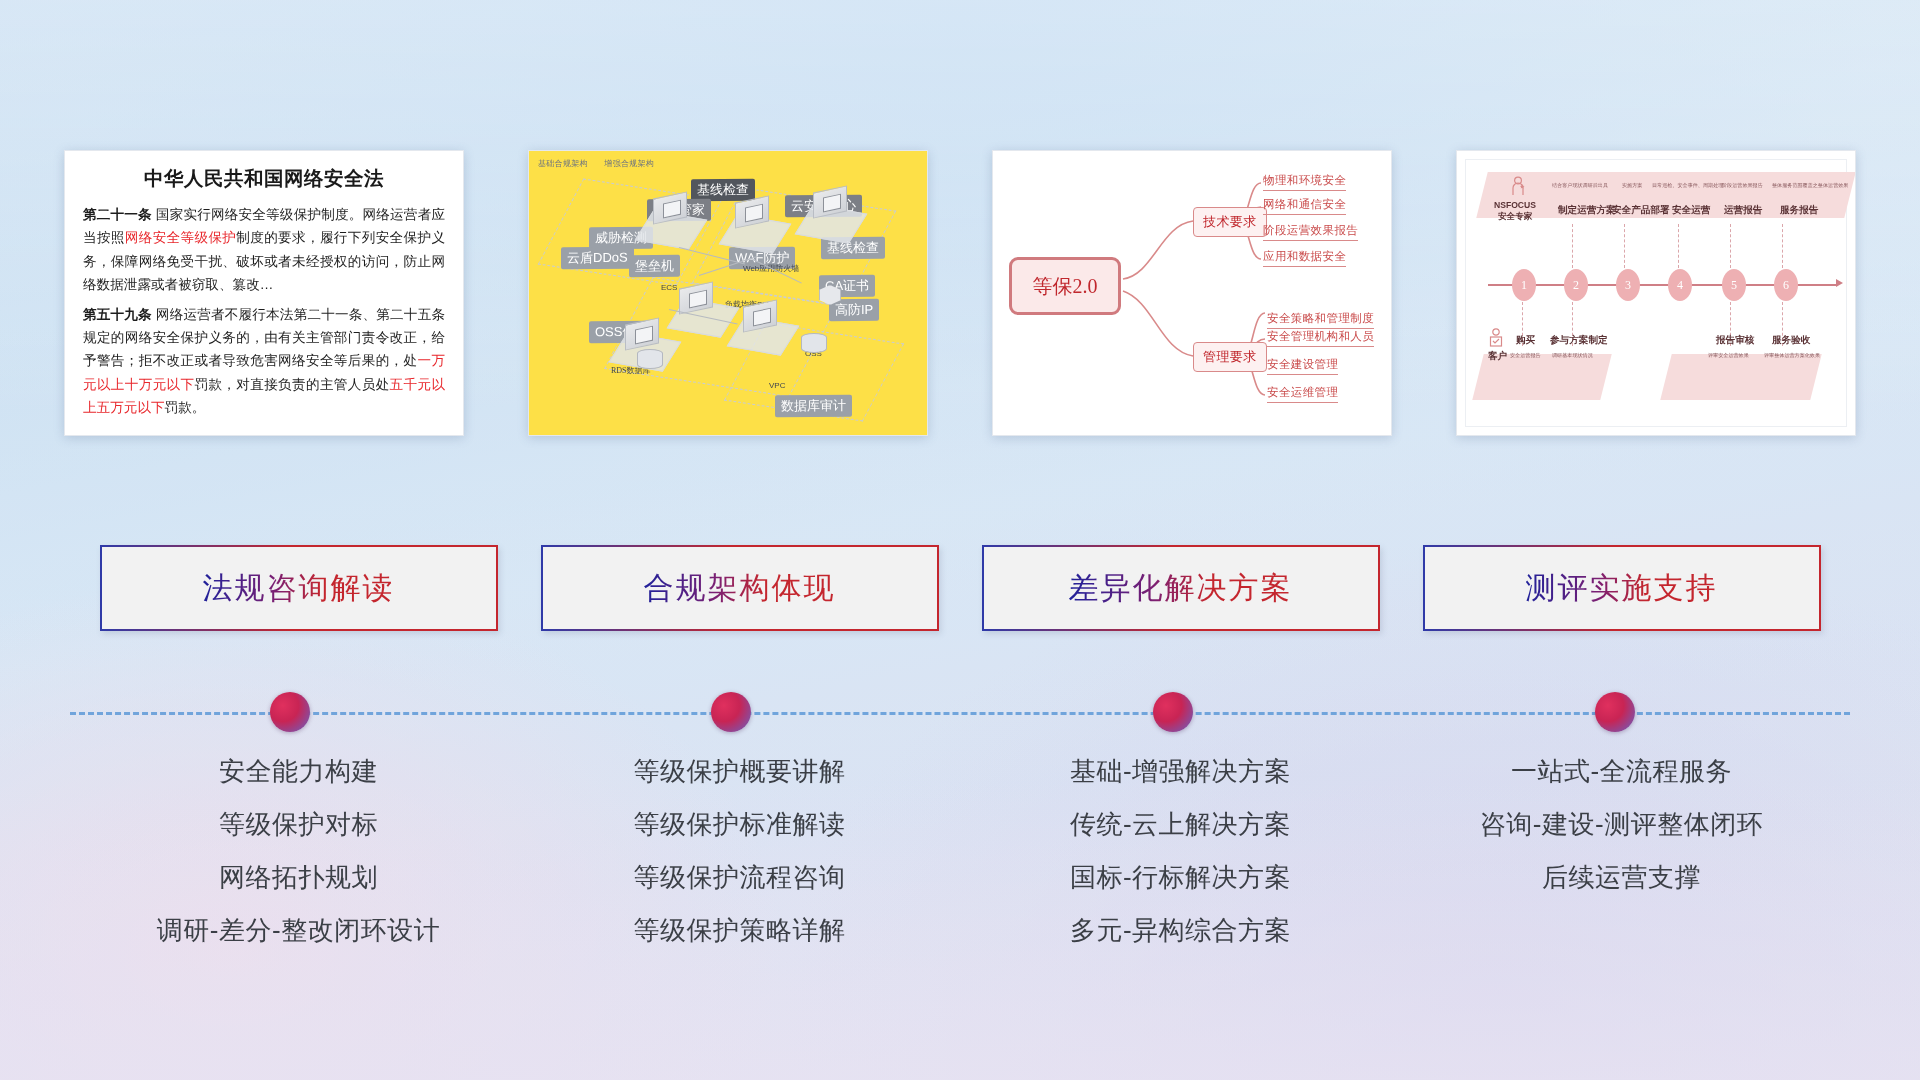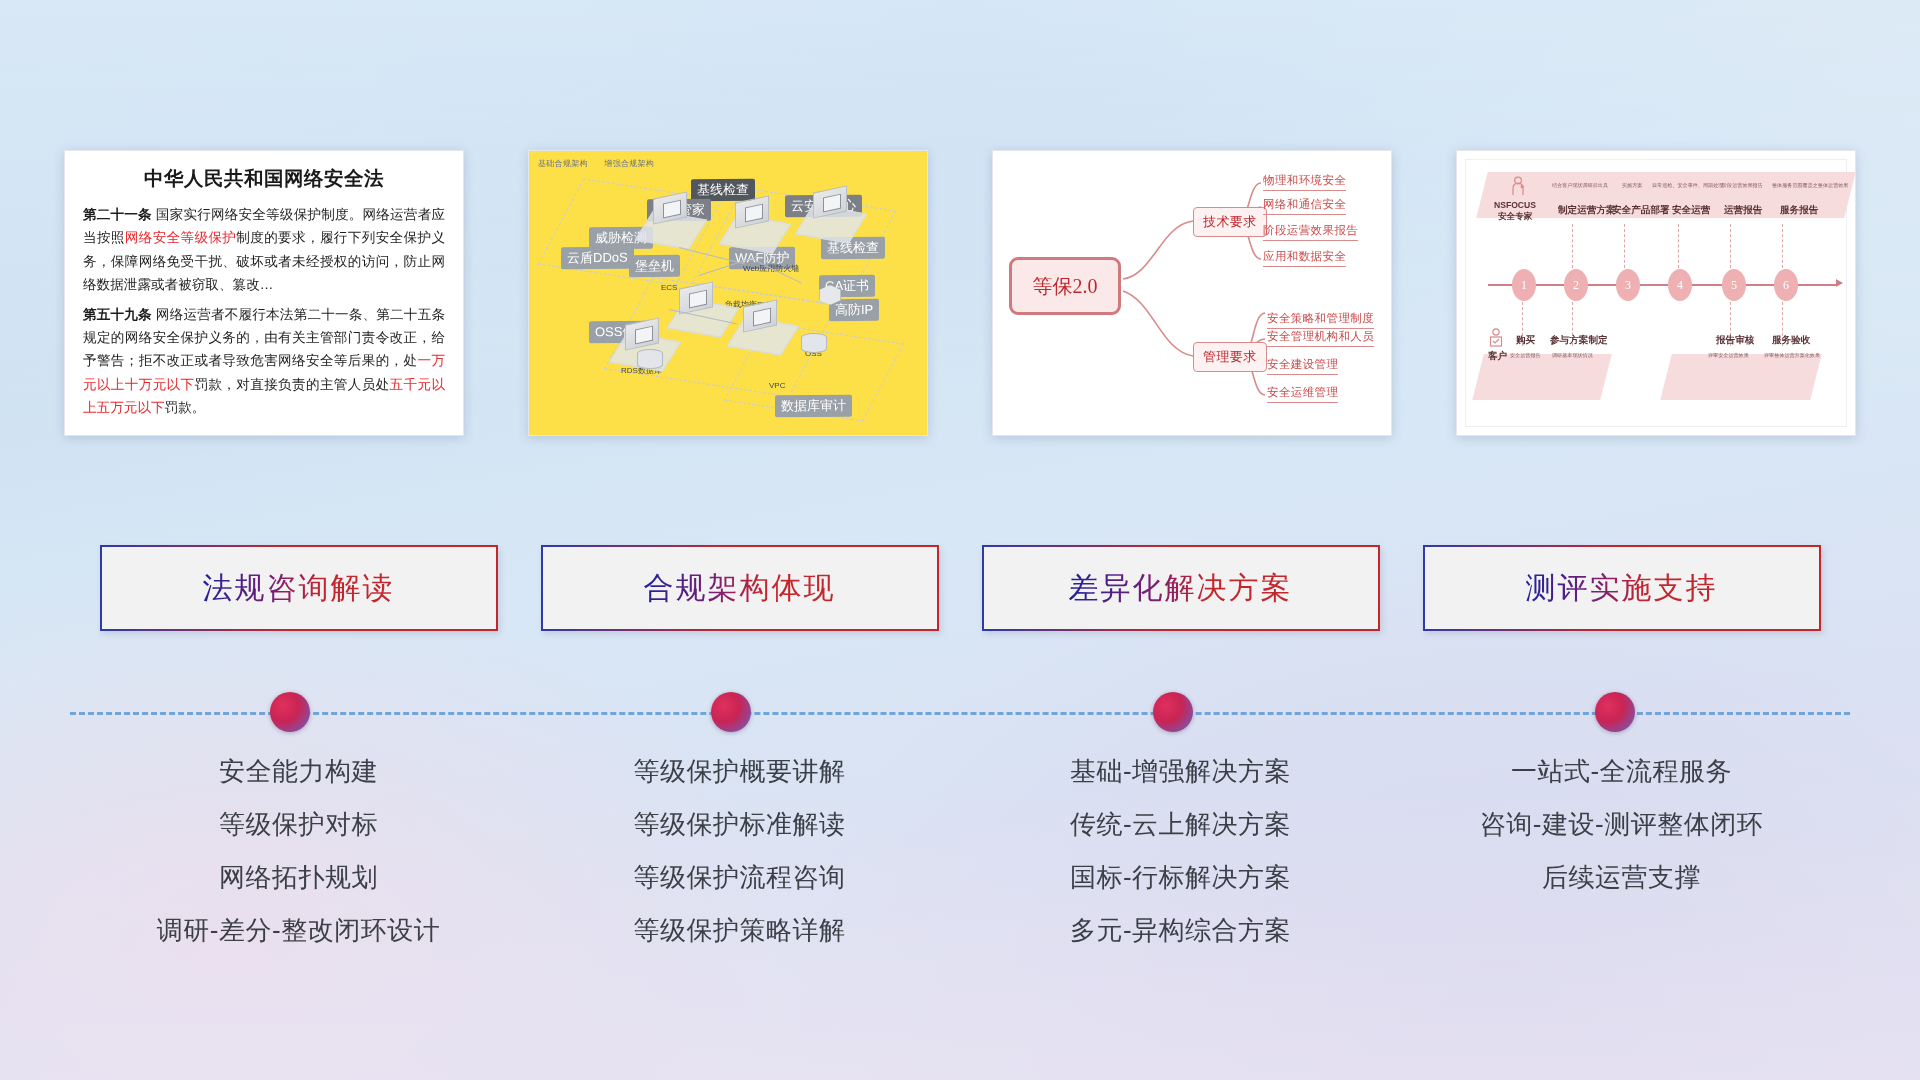--- a/index.html
+++ b/index.html
@@ -373,21 +373,21 @@
         <div class="arch-chip light" style="left:292px;top:86px;">基线检查</div>
         <div class="arch-chip light" style="left:290px;top:124px;">CA证书</div>
         <div class="arch-chip light" style="left:300px;top:148px;">高防IP</div>
         <div class="arch-chip light" style="left:60px;top:170px;">OSS便存</div>
         <div class="arch-chip light" style="left:246px;top:244px;">数据库审计</div>
 
         <div class="arch-label" style="left:132px;top:132px;">ECS</div>
         <div class="arch-label" style="left:196px;top:148px;">负载均衡SLB</div>
         <div class="arch-label" style="left:214px;top:112px;">Web应用防火墙</div>
         <div class="arch-label" style="left:276px;top:198px;">OSS</div>
-        <div class="arch-label" style="left:92px;top:214px;">RDS数据库</div>
+        <div class="arch-label" style="left:82px;top:214px;font-family:Liberation Serif, serif;">RDS数据库</div>
         <div class="arch-label" style="left:240px;top:230px;">VPC</div>
 
         <div class="arch-plate" style="left:112px;top:64px;"></div>
         <div class="arch-plate" style="left:196px;top:68px;"></div>
         <div class="arch-plate" style="left:272px;top:58px;"></div>
         <div class="arch-plate" style="left:144px;top:152px;"></div>
         <div class="arch-plate" style="left:204px;top:170px;"></div>
         <div class="arch-plate" style="left:86px;top:186px;"></div>
 
         <div class="arch-box" style="left:124px;top:44px;"></div>

